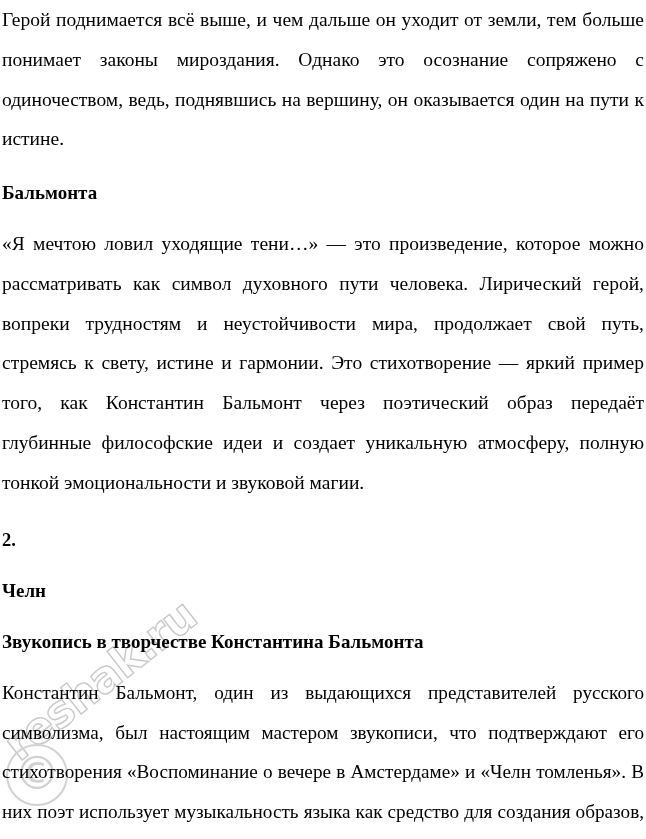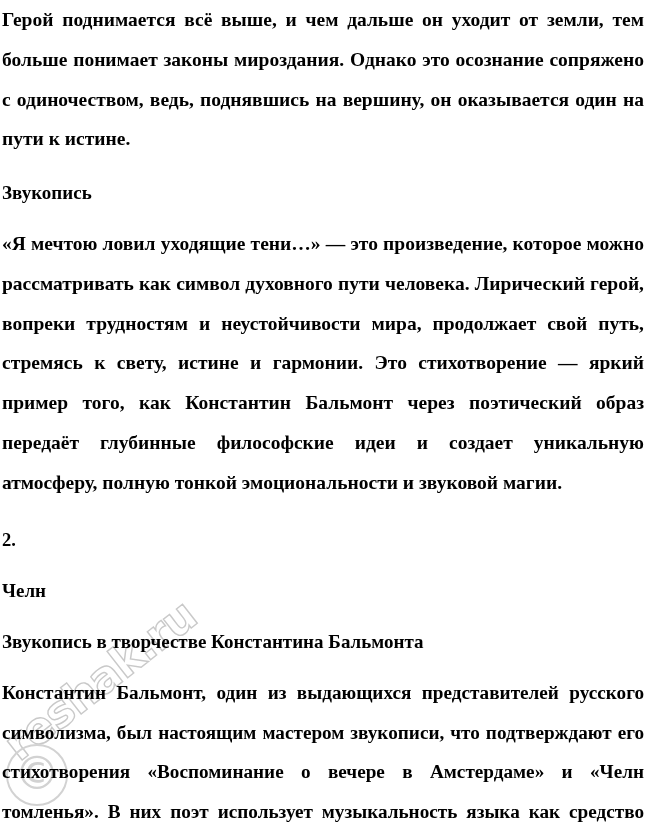--- a/index.html
+++ b/index.html
@@ -71,21 +71,20 @@
   }
 
   .para {
     margin: 0;
     font-size: 19.5px;
     line-height: 39.8px;
     text-align: justify;
     text-align-last: left;
     text-justify: inter-word;
     hyphens: none;
-    font-weight: bold;
   }
 
   .para.tight {
     font-size: 19.2px;
     line-height: 39.6px;
   }
 
   .heading {
     margin: 0;
     font-size: 19px;
@@ -115,21 +114,21 @@
     <div class="wm-text">reshak.ru</div>
     <div class="wm-copy">©</div>
   </div>
 
   <div id="content">
 
     <p class="para">Герой поднимается всё выше, и чем дальше он уходит от земли, тем больше понимает законы мироздания. Однако это осознание сопряжено с одиночеством, ведь, поднявшись на вершину, он оказывается один на пути к истине.</p>
 
     <div class="gap-md"></div>
 
-    <h2 class="heading">Звукопись</h2>
+    <h2 class="heading">Бальмонта</h2>
 
     <div class="gap-sm"></div>
 
     <p class="para">«Я мечтою ловил уходящие тени…» — это произведение, которое можно рассматривать как символ духовного пути человека. Лирический герой, вопреки трудностям и неустойчивости мира, продолжает свой путь, стремясь к свету, истине и гармонии. Это стихотворение — яркий пример того, как Константин Бальмонт через поэтический образ передаёт глубинные философские идеи и создает уникальную атмосферу, полную тонкой эмоциональности и звуковой магии.</p>
 
     <div class="gap-lg"></div>
 
     <p class="numbered">2.</p>
 
     <div class="gap-sm"></div>

